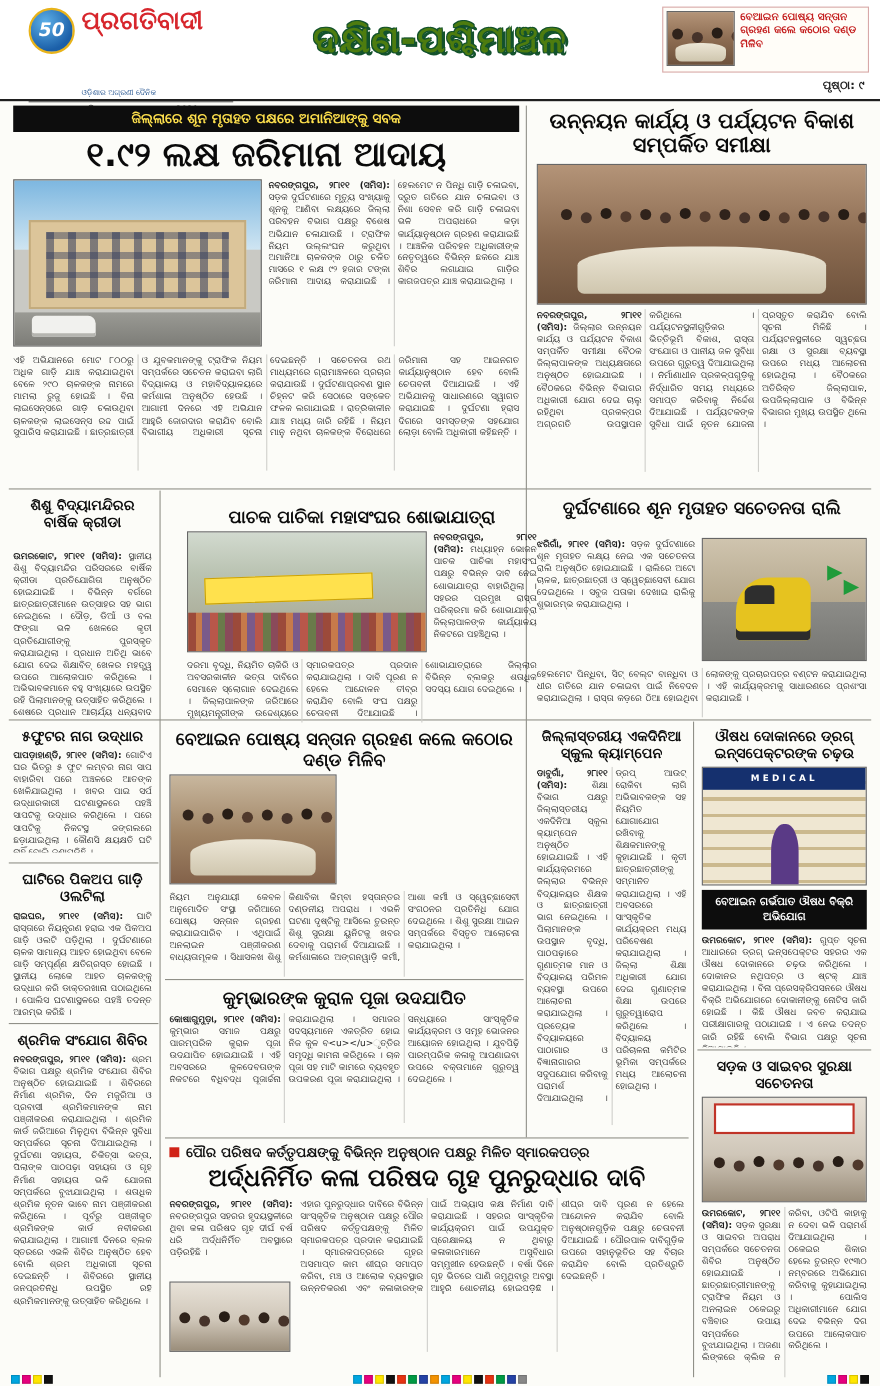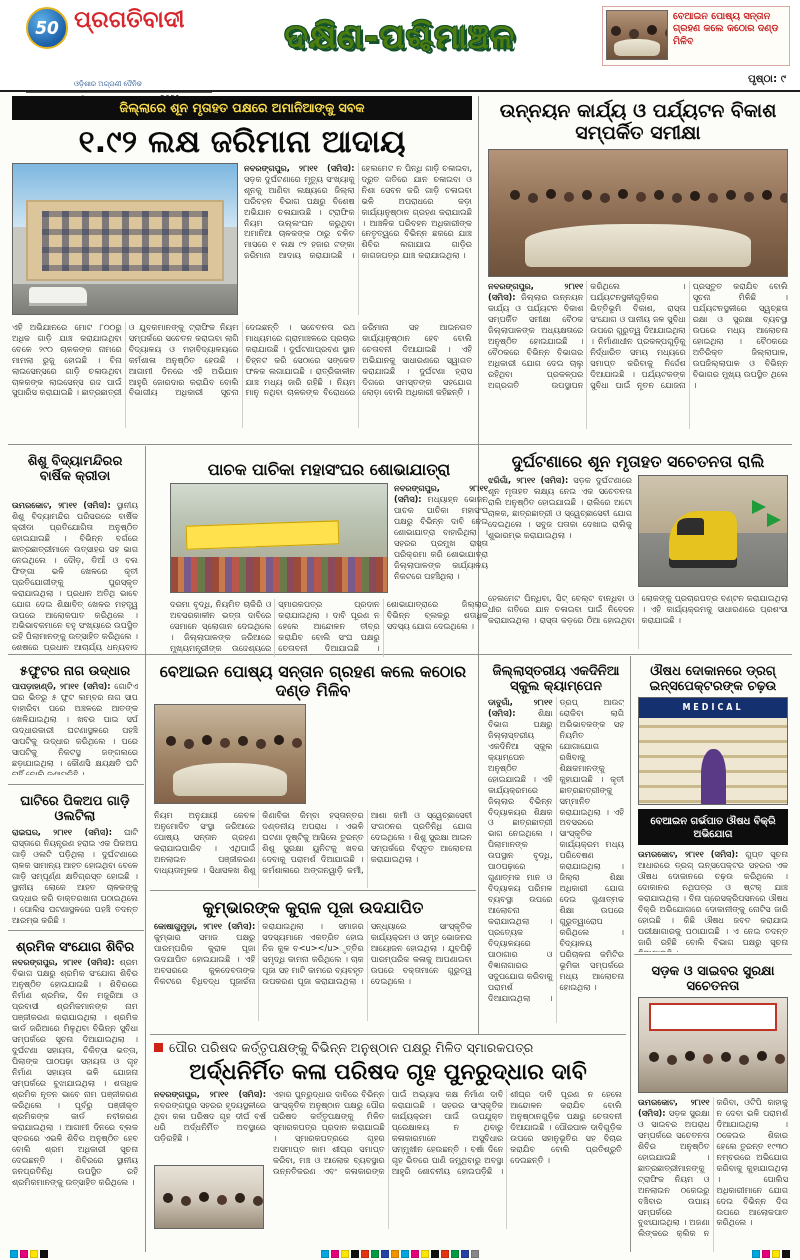--- a/index.html
+++ b/index.html
@@ -31,21 +31,21 @@
   .hl-lg { font-size:19px; }
   .hl-md { font-size:16px; }
   .hl-sm { font-size:13px; }
   .body { text-align:justify; font-size:8.2px; line-height:1.34; color:#1d1d1d; }
   .dl { font-weight:bold; }
   .cols-2 { column-count:2; column-gap:7px; column-rule:1px solid #cfcfcb; }
   .cols-3 { column-count:3; column-gap:7px; column-rule:1px solid #cfcfcb; }
   .cols-4 { column-count:4; column-gap:7px; column-rule:1px solid #cfcfcb; }
   .black-box { background:#0d0d0d; color:#fff; font-weight:bold; font-size:10px; text-align:center; padding:5px 3px; margin:4px 0; line-height:1.3; }
   .red-sq { display:inline-block; width:9px; height:9px; background:#d02318; margin-right:6px; }
-  .kala-kicker { font-weight:normal; font-size:12.5px; color:#111; }
+  .kala-kicker { font-weight:bold; font-size:12.5px; color:#111; }
 
   
   .hline,.vline { position:absolute; background:#909088; }
   .hline { height:1px; } .vline { width:1px; }
   #hl1{left:8px;width:784px;top:444px;} #hl2{left:8px;width:784px;top:654px;}
   #hl3{left:8px;width:136px;top:784px;} #hl4{left:8px;width:136px;top:930px;}
   #hl5{left:150px;width:326px;top:890px;} #hl6{left:150px;width:476px;top:1034px;}
   #hl7{left:634px;width:158px;top:954px;}
   #vl1{left:145px;top:446px;height:806px;} #vl2{left:478px;top:96px;height:938px;} #vl3{left:630px;top:656px;height:596px;}
 
@@ -69,21 +69,21 @@
   #lead .photo{width:226px;height:152px;}
   #lead .lead-top .body{flex:1;height:152px;overflow:hidden;}
   #lead .lead-bottom{margin-top:5px;height:106px;overflow:hidden;}
   #review .photo{width:100%;height:128px;margin:5px 0 4px;}
   #review .body{height:148px;overflow:hidden;}
   #sports .body{height:162px;overflow:hidden;margin-top:16px;}
   #cooks .cooks-top{display:flex;gap:6px;height:112px;margin-top:3px;}
   #cooks .photo{width:218px;height:110px;}
   #cooks .cooks-top .body{flex:1;overflow:hidden;}
   #cooks .cooks-bottom{margin-top:4px;height:58px;overflow:hidden;}
-  #accident .acc-top{display:flex;gap:6px;height:114px;margin-top:3px;}
+  #accident .acc-top{display:flex;gap:6px;height:114px;margin-top:17px;}
   #accident .acc-top .body{flex:1;overflow:hidden;}
   #accident .photo{width:150px;height:112px;}
   #accident .acc-bottom{margin-top:4px;height:56px;overflow:hidden;}
   #snake .body{height:94px;overflow:hidden;margin-top:3px;}
   #pickup .body{height:104px;overflow:hidden;margin-top:3px;}
   #labour .body{height:282px;overflow:hidden;margin-top:3px;}
   #adoption .ado-top{display:flex;gap:6px;height:102px;margin-top:3px;}
   #adoption .photo{width:152px;height:100px;}
   #adoption .ado-top .body{flex:1;overflow:hidden;}
   #adoption .ado-bottom{margin-top:4px;height:92px;overflow:hidden;}

